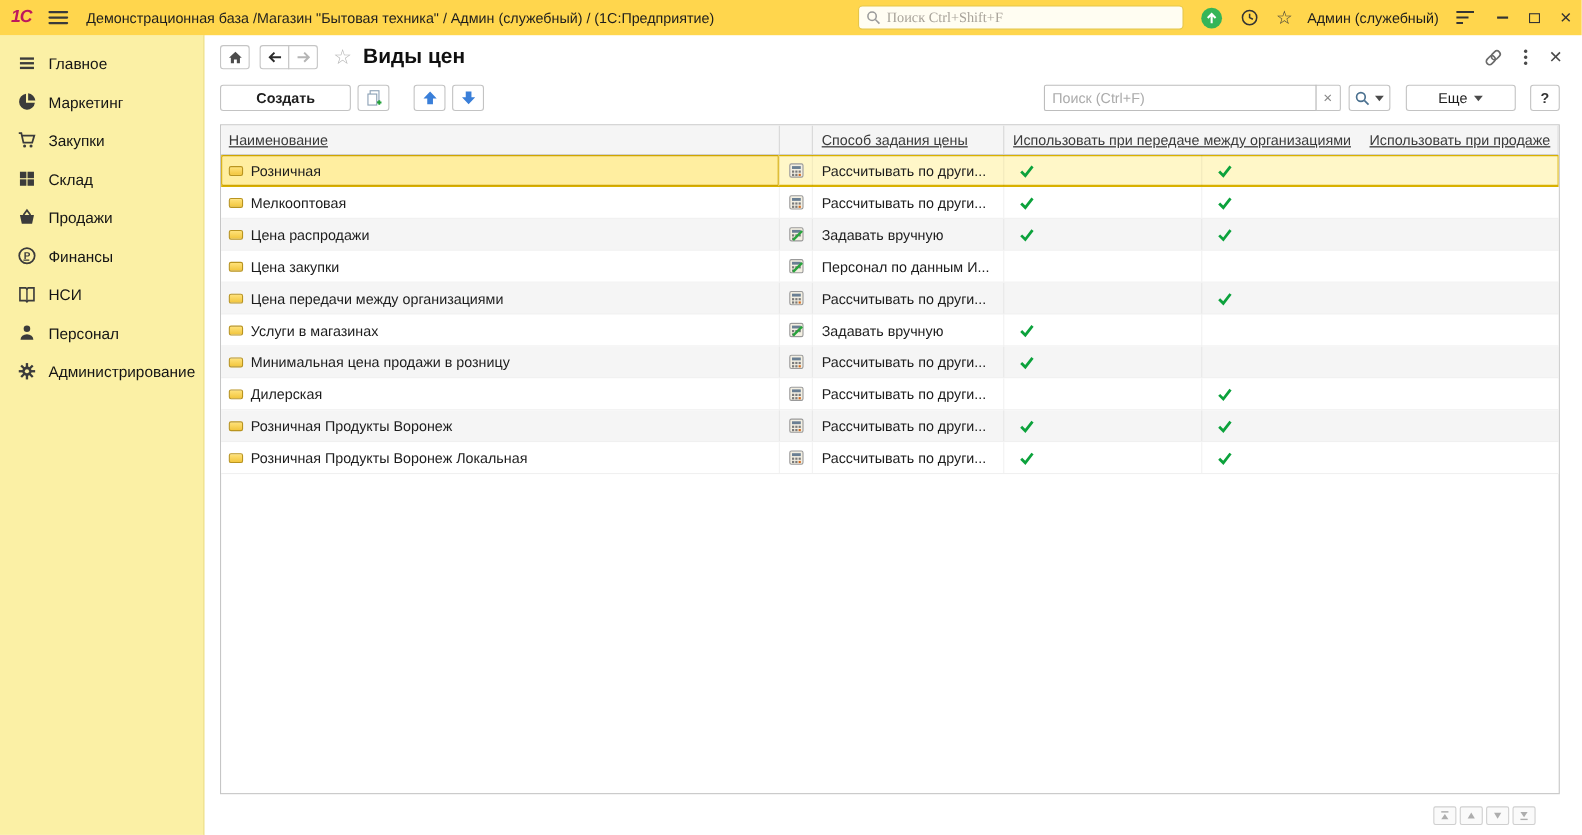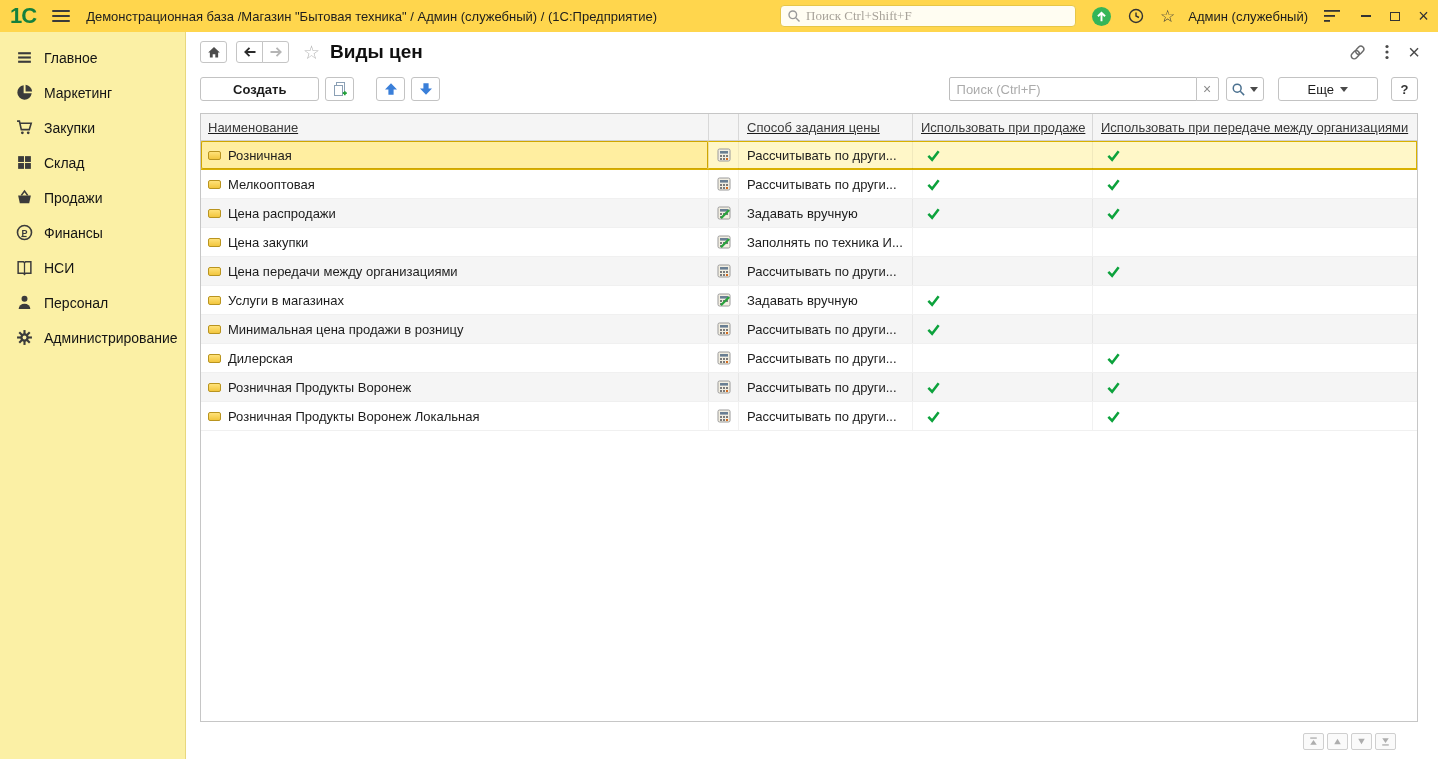--- a/index.html
+++ b/index.html
@@ -1,21 +1,21 @@
 <!DOCTYPE html>
 <html><head>
 <meta charset="utf-8">
 <style>
   * { box-sizing: border-box; margin: 0; padding: 0; }
   html, body { width: 1438px; height: 759px; overflow: hidden; }
   body { font-family: "Liberation Sans", sans-serif; background: #fff; position: relative; font-size: 13px; color: #1c1c1c; }
 
   
   .topbar { position: absolute; top: 0; left: 0; right: 0; height: 32px; background: #ffd64d; display: flex; align-items: center; padding: 0 0 0 10px; z-index: 10; }
-  .logo { font-weight: bold; font-size: 22px; color: #15803d; margin-right: 16px; letter-spacing: -1px; }
+  .logo { font-weight: bold; font-size: 16px; color: #be185d; font-style: italic; margin-right: 16px; letter-spacing: -1px; }
   .hamburger { width: 18px; display: flex; flex-direction: column; gap: 3px; cursor: pointer; margin-right: 16px; }
   .hamburger span { height: 2px; background: #3a3a3a; border-radius: 1px; }
   .tb-title { font-size: 13px; color: #1d1d1d; white-space: nowrap; overflow: hidden; }
   .tb-search { margin-left: auto; width: 296px; height: 22px; background: #fffdf2; border: 1px solid #e6c648; border-radius: 4px; display: flex; align-items: center; padding: 0 6px; flex: none; }
   .tb-search svg { flex: none; margin-right: 5px; }
   .tb-search input { border: none; outline: none; background: transparent; width: 100%; font-size: 13px; font-family: Liberation Serif, serif; color: #333; }
   .tb-search input::placeholder { color: #a8a39a; }
   .tb-ic { margin-left: 15px; display: flex; align-items: center; cursor: pointer; flex: none; }
   .tb-star { font-size: 17px; color: #3a3a3a; line-height: 1; }
   .tb-user { margin-left: 13px; font-size: 13px; color: #1d1d1d; white-space: nowrap; }
@@ -318,22 +318,22 @@
       </button>
       <button class="btn help-btn">?</button>
     </div>
   </div>
 
   <div class="table-wrap">
     <div class="t-header">
         <div class="c c-name">Наименование</div>
         <div class="c c-ic"></div>
         <div class="c c-method">Способ задания цены</div>
+        <div class="c c-transfer">Использовать при передаче между организациями</div>
         <div class="c c-sale">Использовать при продаже</div>
-        <div class="c c-transfer">Использовать при передаче между организациями</div>
       </div>
     <div class="t-body">
         <div class="t-row selected">
           <div class="c c-name">
             <span class="price-ic"></span>
             <span class="nm">Розничная</span>
           </div>
           <div class="c c-ic">
             <span class="mic">
               <svg viewBox="0 0 14 14">
@@ -452,21 +452,21 @@
                 <g fill="#7a7a7a">
                   <rect x="3" y="7" width="2" height="2"></rect>
                   <rect x="6" y="7" width="2" height="2"></rect>
                   <rect x="9" y="7" width="2" height="2"></rect>
                   <rect x="3" y="10" width="2" height="2"></rect>
                 </g>
                 <path d="M4 12.2 L12.2 4" stroke="#28a33c" stroke-width="2.2"></path>
               </svg>
             </span>
           </div>
-          <div class="c c-method">Заполнять по техника И...</div>
+          <div class="c c-method">Персонал по данным И...</div>
           <div class="c c-sale"></div>
           <div class="c c-transfer"></div>
         </div>
         <div class="t-row">
           <div class="c c-name">
             <span class="price-ic"></span>
             <span class="nm">Цена передачи между организациями</span>
           </div>
           <div class="c c-ic">
             <span class="mic">

